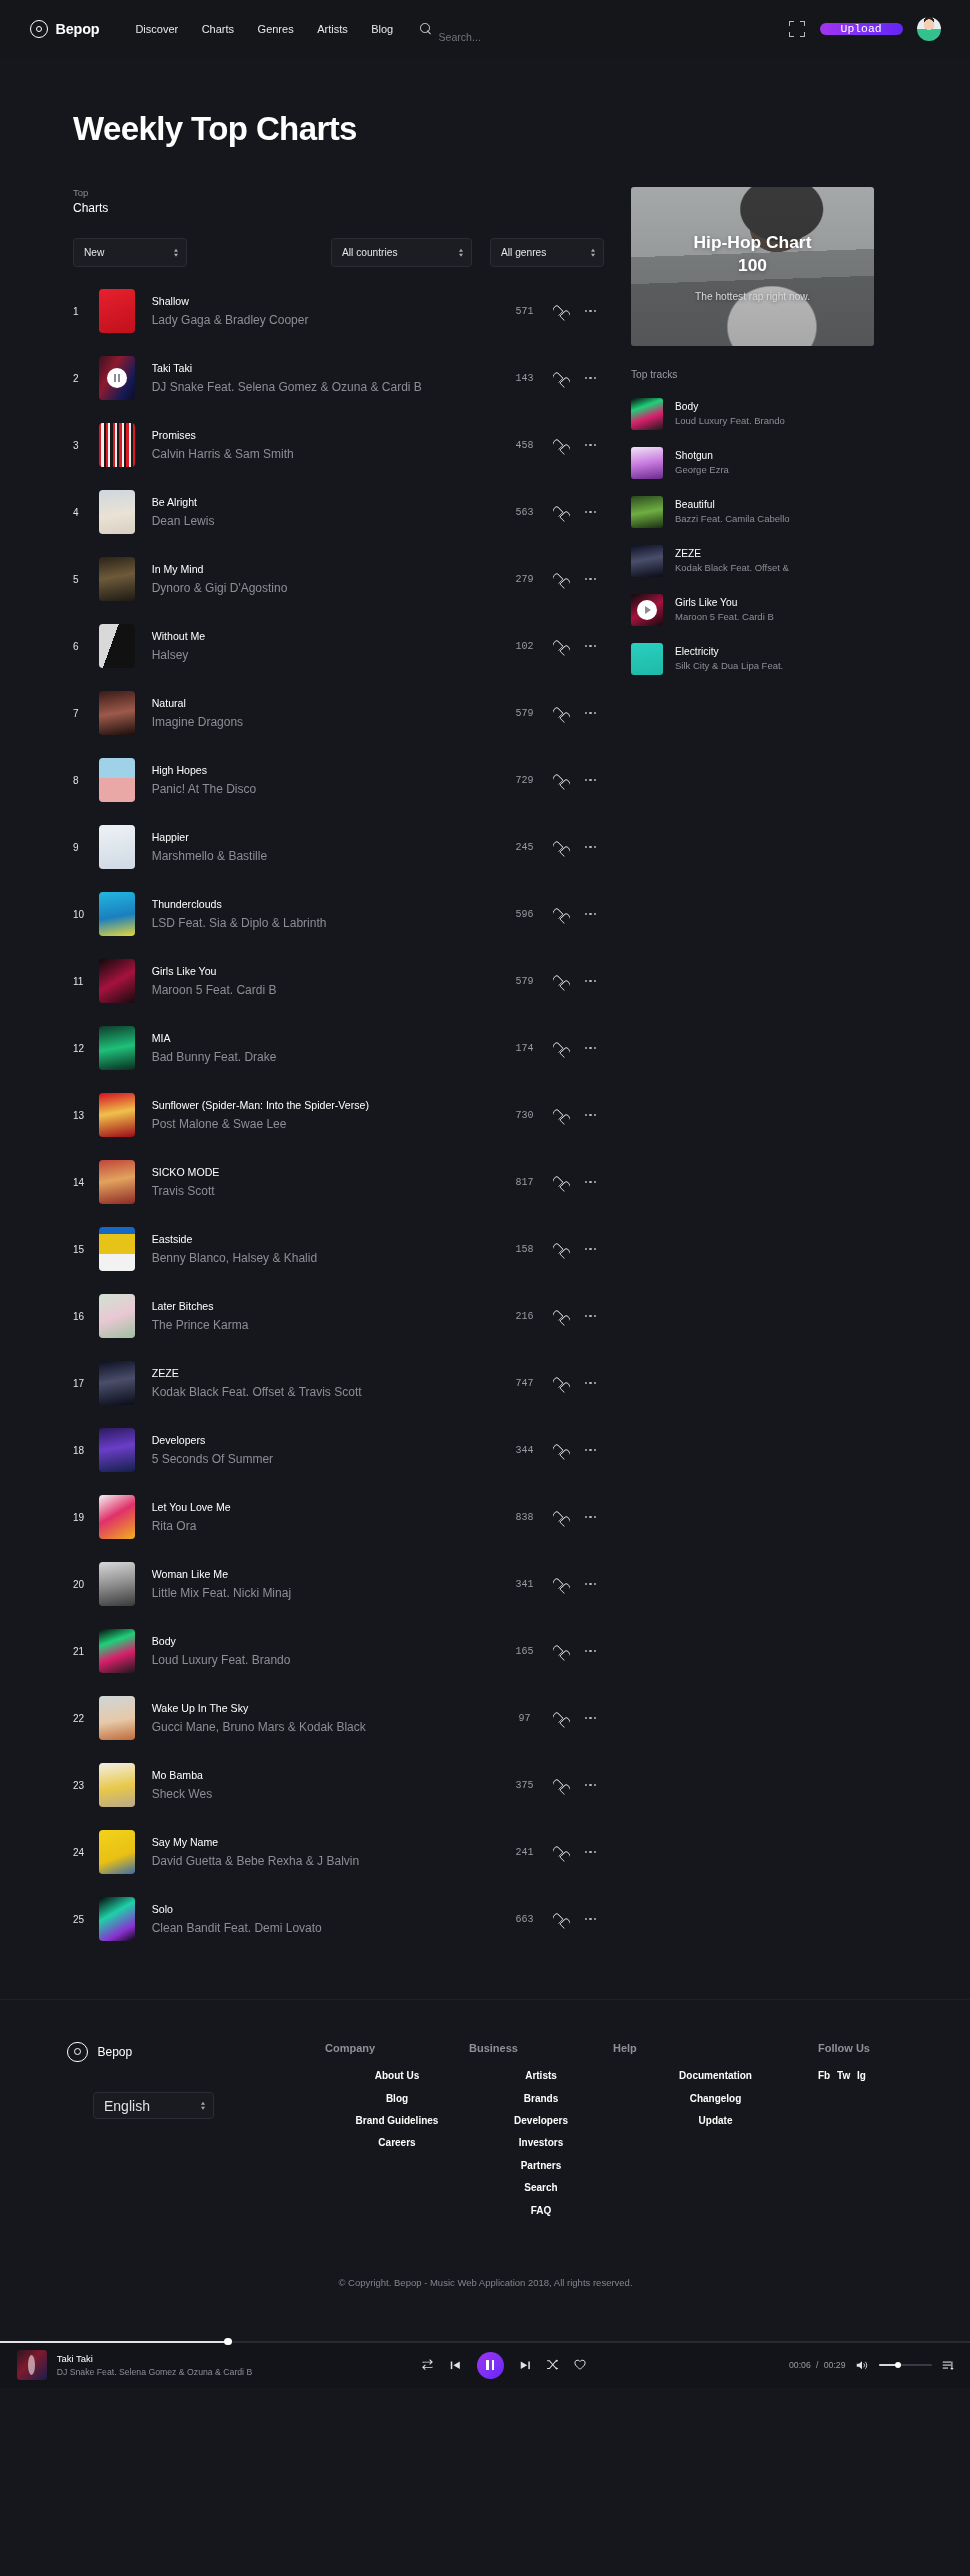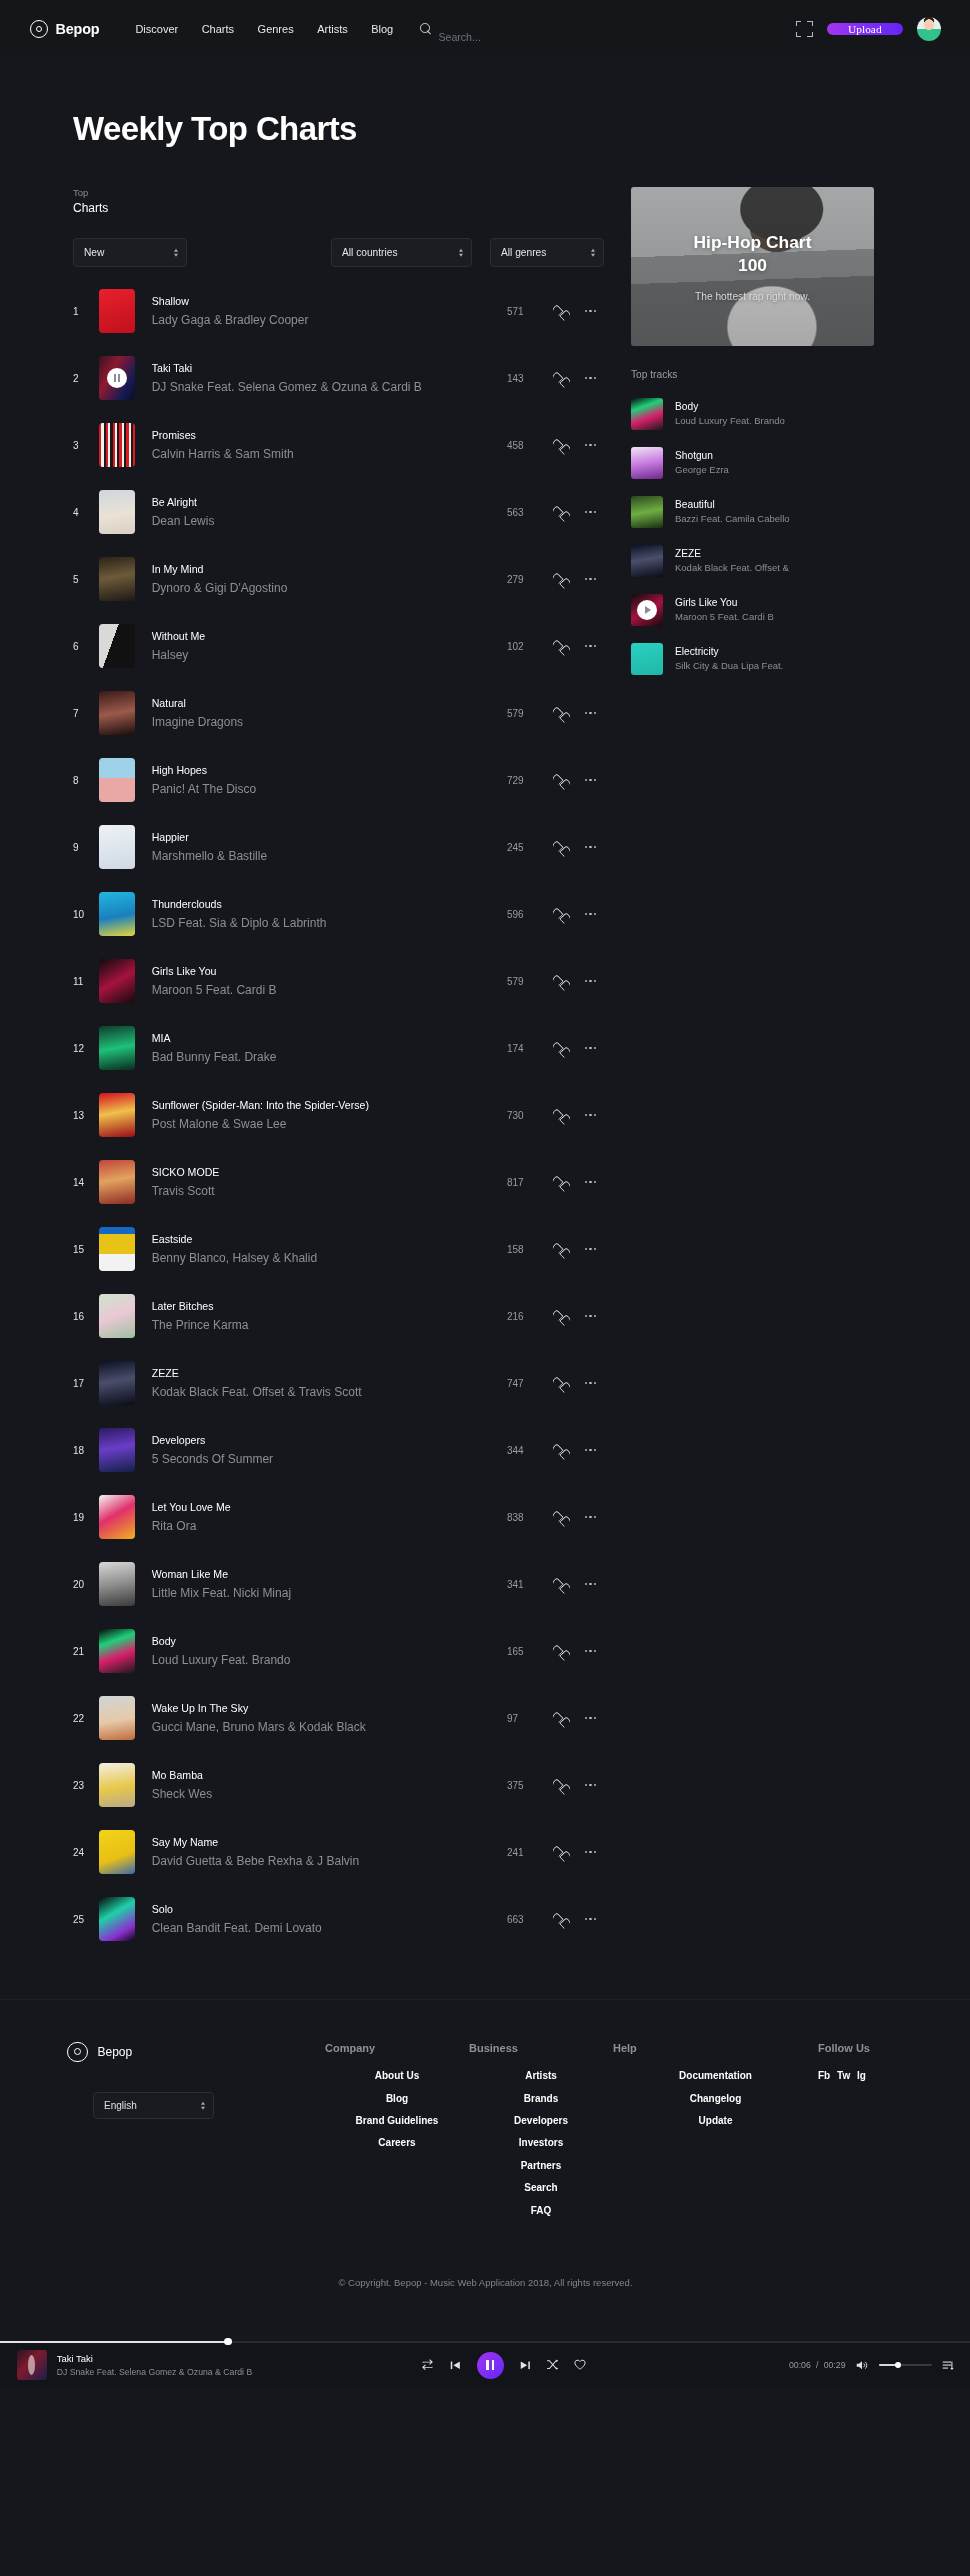--- a/index.html
+++ b/index.html
@@ -56,21 +56,21 @@
     position: absolute; width: 5.3px; height: 5.3px; border: 1.4px solid #b9bac1;
   }
   .frame-icon .c1 { left:0; top:0; border-right:none; border-bottom:none; }
   .frame-icon .c2 { right:0; top:0; border-left:none; border-bottom:none; }
   .frame-icon .c3 { left:0; bottom:0; border-right:none; border-top:none; }
   .frame-icon .c4 { right:0; bottom:0; border-left:none; border-top:none; }
   .upload-btn {
     background: linear-gradient(90deg, #a335f0 0%, #7b2ff7 55%, #6425f5 100%);
     color: #fff; border: none; border-radius: 758px;
     padding: 0 21px; font-size: 11.4px; font-weight: 500;
-    font-family: Liberation Serif, serif; cursor: pointer;
+    font-family: Liberation Mono, monospace; cursor: pointer;
   }
   .avatar {
     width: 24px; height: 24px; border-radius: 50%;
     background: radial-gradient(circle at 50% 32%, #f3ceb4 0 26%, transparent 27%),
                 radial-gradient(circle at 50% 16%, #2b2018 0 20%, transparent 21%),
                 linear-gradient(180deg, #e8eef0 0 52%, #33c18d 52% 100%);
     overflow: hidden; cursor: pointer; flex: none;
   }
 
   
@@ -126,21 +126,21 @@
   .t-overlay-btn .pause { display:flex; gap:1.9px; }
   .t-overlay-btn .pause i { width: 2.3px; height: 7.6px; background: #8b8c94; display:block; }
   .t-overlay-btn .play {
     width:0; height:0; border-left: 6px solid #8b8c94;
     border-top: 4.2px solid transparent; border-bottom: 4.2px solid transparent;
     margin-left: 1.5px;
   }
   .t-meta { flex: 1; min-width: 0; }
   .t-title { font-size: 10.6px; color: #ffffff; font-weight: 500; margin-bottom: 5.3px; }
   .t-artist { font-size: 12px; color: #8d8e96; }
-  .t-count { font-size: 10px; color: #9a9ba2; width: 35px; text-align: left; flex: none; }
+  .t-count { font-size: 10px; color: #9a9ba2; width: 35px; text-align: center; flex: none; font-family: Liberation Mono, monospace; }
   .t-heart { width: 35px; display: flex; justify-content: center; flex: none; }
   .t-more { width: 27px; display: flex; justify-content: center; gap: 1.9px; flex: none; }
   .t-more i { width: 2.3px; height: 2.3px; border-radius: 50%; background: #b6b7bd; display:block; }
   .heart {
     width: 11.4px; height: 10.6px; position: relative; display:inline-block;
   }
   .heart::before, .heart::after {
     content:""; position:absolute; top:0; width: 5.7px; height: 8.3px;
     border: 1.1px solid #d9dade; border-radius: 5.7px 5.7px 0 0;
     background: transparent;
@@ -191,21 +191,21 @@
   .f-brand-mark {
     width: 20.5px; height: 20.5px; border-radius: 50%; border: 1.5px solid #fff;
     display:flex; align-items:center; justify-content:center;
   }
   .f-brand-mark::after { content:""; width:5.3px; height:5.3px; border-radius:50%; border:1.1px solid #fff; }
   .f-brand-name { font-size: 12px; font-weight: 500; color:#fff; }
   .lang-select {
     margin-top: 30px; margin-left: 26px; width: 121px; height: 27px;
     border: 0.8px solid #2c2d34; border-radius: 3.8px; background: #1a1b21;
     display:flex; align-items:center; padding: 0 21px 0 10px;
-    font-size: 10px; color: #e0e0e5; position: relative; cursor: pointer;
+    font-size: 14px; color: #e0e0e5; position: relative; cursor: pointer;
   }
   .f-col { width: 144px; flex: none; }
   .f-col.help { width: 205px; }
   .f-col-title { font-size: 11px; color: #8f9098; font-weight: bold; margin-bottom: 16.7px; }
   .f-link { font-size: 10px; color: #ffffff; font-weight: bold; margin-bottom: 11.4px; cursor: pointer; text-align: center; }
   .f-social { display:flex; gap: 6.8px; font-size: 10px; font-weight: bold; color:#fff; }
   .f-social span { cursor: pointer; }
   .copyright {
     text-align: center; font-size: 9.5px; color: #83848c;
     padding: 50px 0 53px 0; background:#16171c;

